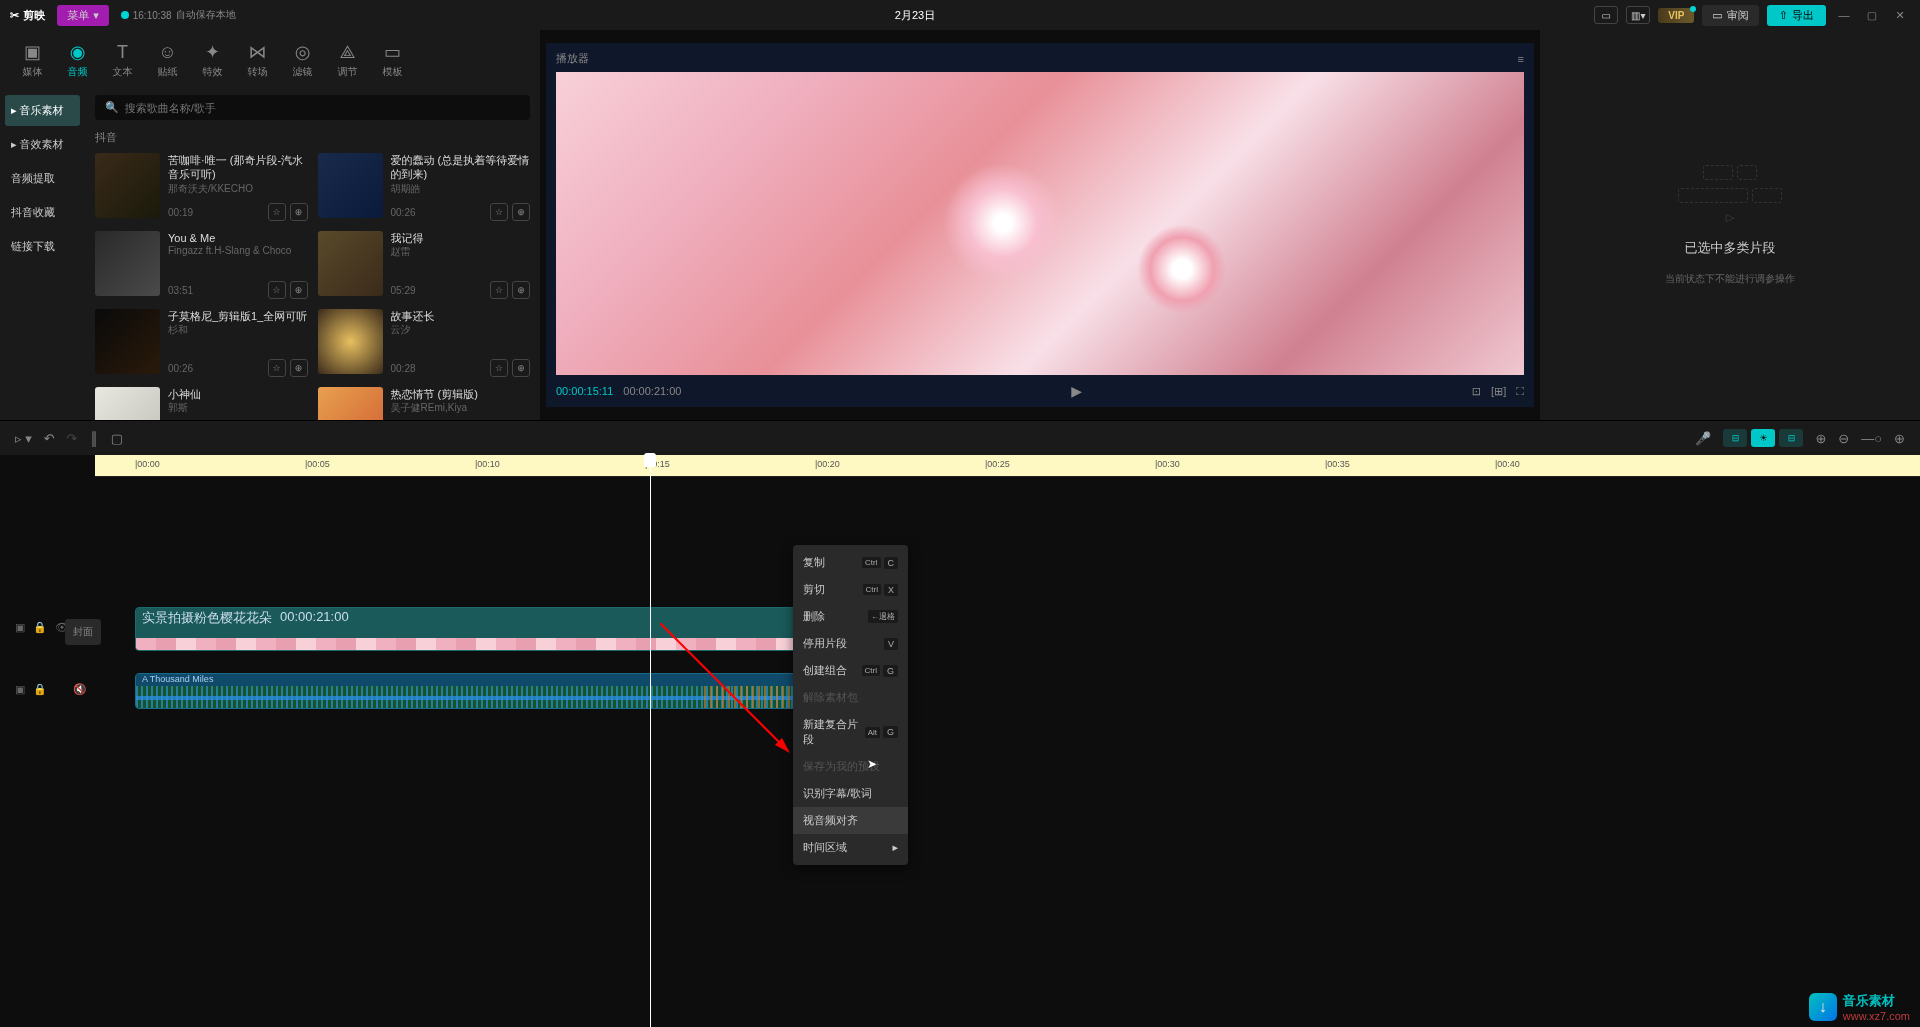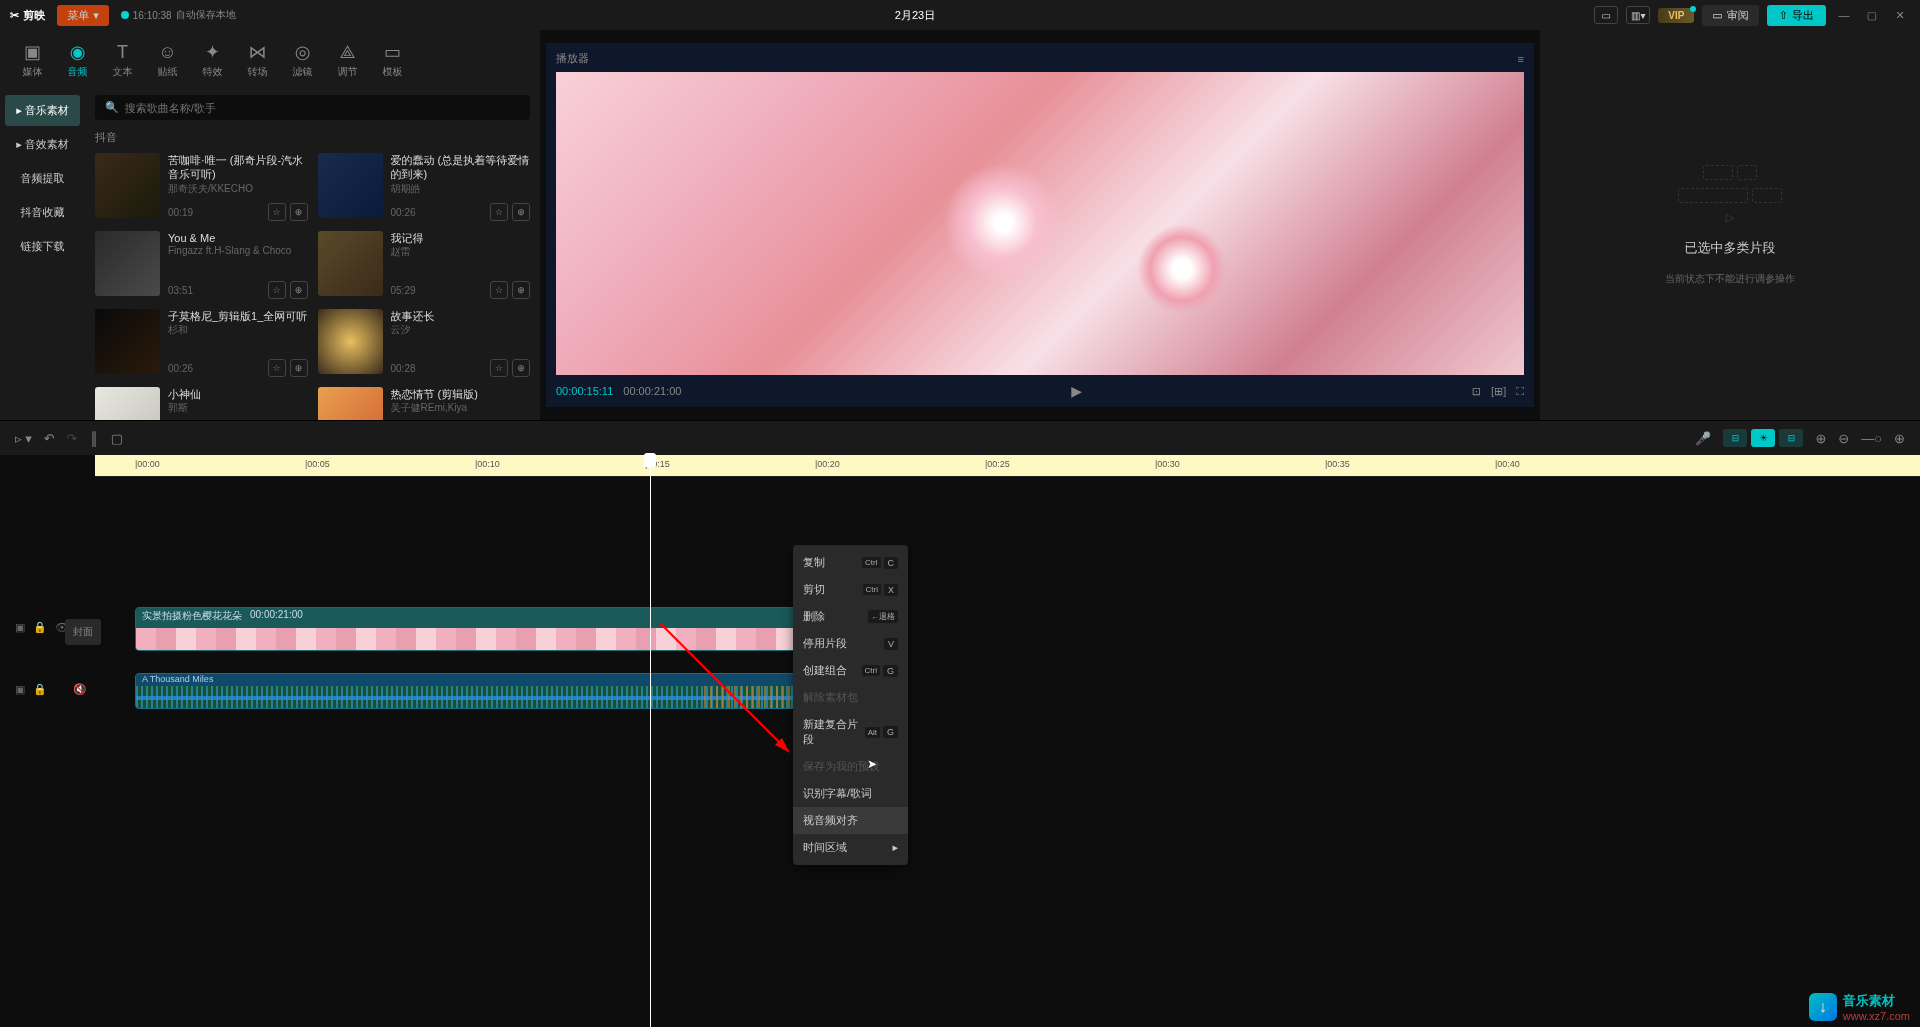--- a/index.html
+++ b/index.html
@@ -2,42 +2,42 @@
 <html><head>
 <meta charset="utf-8">
 <style>
 * { margin: 0; padding: 0; box-sizing: border-box; font-family: "Microsoft YaHei", Arial, sans-serif; }
 body { background: #0d0d0d; color: #ccc; font-size: 11px; overflow: hidden; width: 1920px; height: 1027px; position: relative; }
 
 
 .topbar { height: 30px; background: #1a1a1a; display: flex; align-items: center; padding: 0 10px; justify-content: space-between; }
 .topbar-left { display: flex; align-items: center; gap: 12px; }
 .logo { display: flex; align-items: center; gap: 4px; font-weight: bold; color: #fff; }
-.menu-btn { background: #c2410c; padding: 3px 10px; border-radius: 3px; display: flex; align-items: center; gap: 4px; cursor: pointer; }
+.menu-btn { background: #a21caf; padding: 3px 10px; border-radius: 3px; display: flex; align-items: center; gap: 4px; cursor: pointer; }
 .save-status { color: #888; font-size: 10px; display: flex; align-items: center; gap: 4px; }
 .save-dot { width: 8px; height: 8px; border-radius: 50%; background: #00d4d4; }
 .topbar-center { font-weight: 500; color: #fff; }
 .topbar-right { display: flex; align-items: center; gap: 8px; }
 .top-icon-btn { width: 24px; height: 18px; border: 1px solid #444; border-radius: 3px; display: flex; align-items: center; justify-content: center; cursor: pointer; font-size: 10px; }
 .vip-badge { background: linear-gradient(90deg,#4a3a1a,#6a5a2a); color: #e8c060; padding: 2px 10px; border-radius: 3px; font-size: 10px; font-weight: bold; position: relative; }
 .vip-dot { position: absolute; top: -2px; right: -2px; width: 6px; height: 6px; background: #00d4d4; border-radius: 50%; }
 .review-btn { background: #2a2a2a; padding: 3px 10px; border-radius: 3px; display: flex; align-items: center; gap: 4px; cursor: pointer; }
 .export-btn { background: #00c8c8; color: #000; padding: 3px 12px; border-radius: 3px; display: flex; align-items: center; gap: 4px; cursor: pointer; font-weight: 500; }
 .win-btn { width: 20px; height: 20px; display: flex; align-items: center; justify-content: center; cursor: pointer; color: #888; }
 
 
 .main { display: flex; height: 390px; }
 .left-panel { width: 540px; background: #1a1a1a; display: flex; flex-direction: column; }
 .tabs { display: flex; padding: 5px 10px; gap: 0; }
 .tab { width: 45px; height: 50px; display: flex; flex-direction: column; align-items: center; justify-content: center; gap: 2px; cursor: pointer; color: #888; font-size: 10px; }
 .tab.active { color: #00c8c8; }
 .tab-icon { font-size: 18px; }
 .panel-body { display: flex; flex: 1; overflow: hidden; }
 .sidebar { width: 85px; padding: 5px; }
-.sidebar-item { padding: 8px 6px; border-radius: 3px; cursor: pointer; font-size: 11px; margin-bottom: 3px; text-align: center; }
+.sidebar-item { padding: 8px 6px; border-radius: 3px; cursor: pointer; font-size: 11px; margin-bottom: 3px; text-align: left; }
 .sidebar-item.active { background: #2a4a4a; color: #fff; }
 .content { flex: 1; padding: 5px 10px; overflow-y: auto; }
 .search-box { background: #0d0d0d; border-radius: 4px; padding: 6px 10px; display: flex; align-items: center; gap: 6px; margin-bottom: 10px; }
 .search-box input { background: none; border: none; outline: none; color: #ccc; flex: 1; font-size: 11px; }
 .section-title { font-size: 11px; color: #888; margin: 8px 0; }
 .music-grid { display: grid; grid-template-columns: 1fr 1fr; gap: 10px; }
 .music-item { display: flex; gap: 8px; height: 68px; }
 .cover { width: 65px; height: 65px; background: #333; border-radius: 3px; flex-shrink: 0; position: relative; overflow: hidden; }
 .music-info { flex: 1; display: flex; flex-direction: column; justify-content: space-between; min-width: 0; }
 .music-title { font-size: 11px; color: #ddd; line-height: 1.3; overflow: hidden; }
@@ -82,21 +82,21 @@
 .ruler { height: 22px; background: #fef9c3; position: relative; border-bottom: 1px solid #222; }
 .ruler-mark { position: absolute; font-size: 9px; color: #555; top: 4px; }
 .playhead { position: absolute; top: 0; bottom: 0; width: 1px; background: #fff; left: 650px; z-index: 5; }
 .playhead::before { content: ""; position: absolute; top: -2px; left: -6px; width: 12px; height: 14px; background: #fff; border-radius: 3px 3px 1px 1px; }
 .tracks-area { position: relative; padding-top: 130px; }
 .track-controls { position: absolute; left: -80px; display: flex; gap: 8px; color: #666; font-size: 11px; }
 .video-track { position: relative; height: 48px; margin-bottom: 18px; }
 .cover-label { position: absolute; left: -30px; top: 12px; background: #2a2a2a; padding: 6px 8px; border-radius: 3px; font-size: 10px; color: #888; }
 .clip { position: absolute; height: 44px; border-radius: 4px; overflow: hidden; border: 1px solid #1a6a6a; }
 .video-clip { left: 40px; width: 750px; background: #1a3a3a; }
-.clip-header { background: #1a5a5a; height: 20px; font-size: 10px; padding: 1px 6px; color: #cde; display: flex; gap: 8px; }
+.clip-header { background: #1a5a5a; height: 30px; font-size: 13px; padding: 1px 6px; color: #cde; display: flex; gap: 8px; }
 .clip-body { height: 30px; background: repeating-linear-gradient(90deg, #f0b0c0 0, #f0b0c0 20px, #e8a0b0 20px, #e8a0b0 40px, #f8d0d8 40px, #f8d0d8 60px); }
 .audio-track { position: relative; height: 40px; }
 .audio-clip { position: absolute; left: 40px; width: 750px; height: 36px; background: #14532d; border: 1px solid #1a6a8a; border-radius: 4px; overflow: hidden; }
 .audio-header { background: #104a6a; height: 12px; font-size: 9px; padding: 0 6px; color: #ace; }
 .waveform { height: 24px; background: linear-gradient(180deg, transparent 40%, #2080c0 40%, #2080c0 60%, transparent 60%); position: relative; }
 .waveform::before { content: ""; position: absolute; inset: 0; background: repeating-linear-gradient(90deg, #3090d0 0, #3090d0 2px, transparent 2px, transparent 5px); opacity: 0.7; }
 .waveform::after { content: ""; position: absolute; right: 0; width: 180px; top: 0; bottom: 0; background: repeating-linear-gradient(90deg, #d08030 0, #d08030 2px, transparent 2px, transparent 6px); opacity: 0.6; }
 
 
 .context-menu { position: absolute; top: 545px; left: 793px; width: 115px; background: #2a2a2a; border-radius: 4px; z-index: 100; padding: 4px 0; box-shadow: 0 4px 12px rgba(0,0,0,0.5); }

